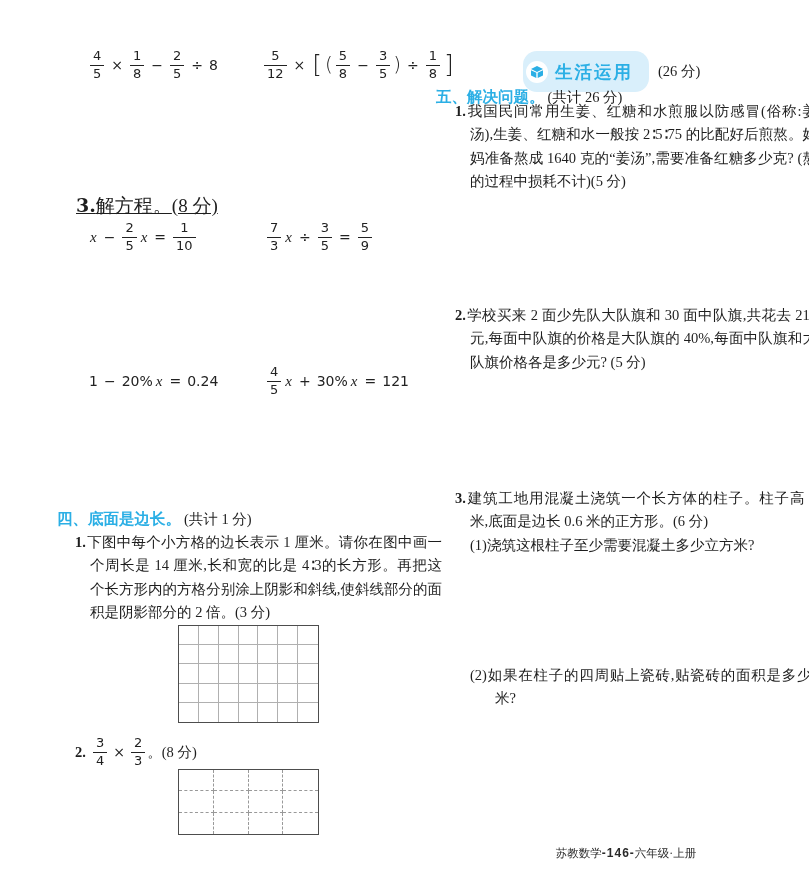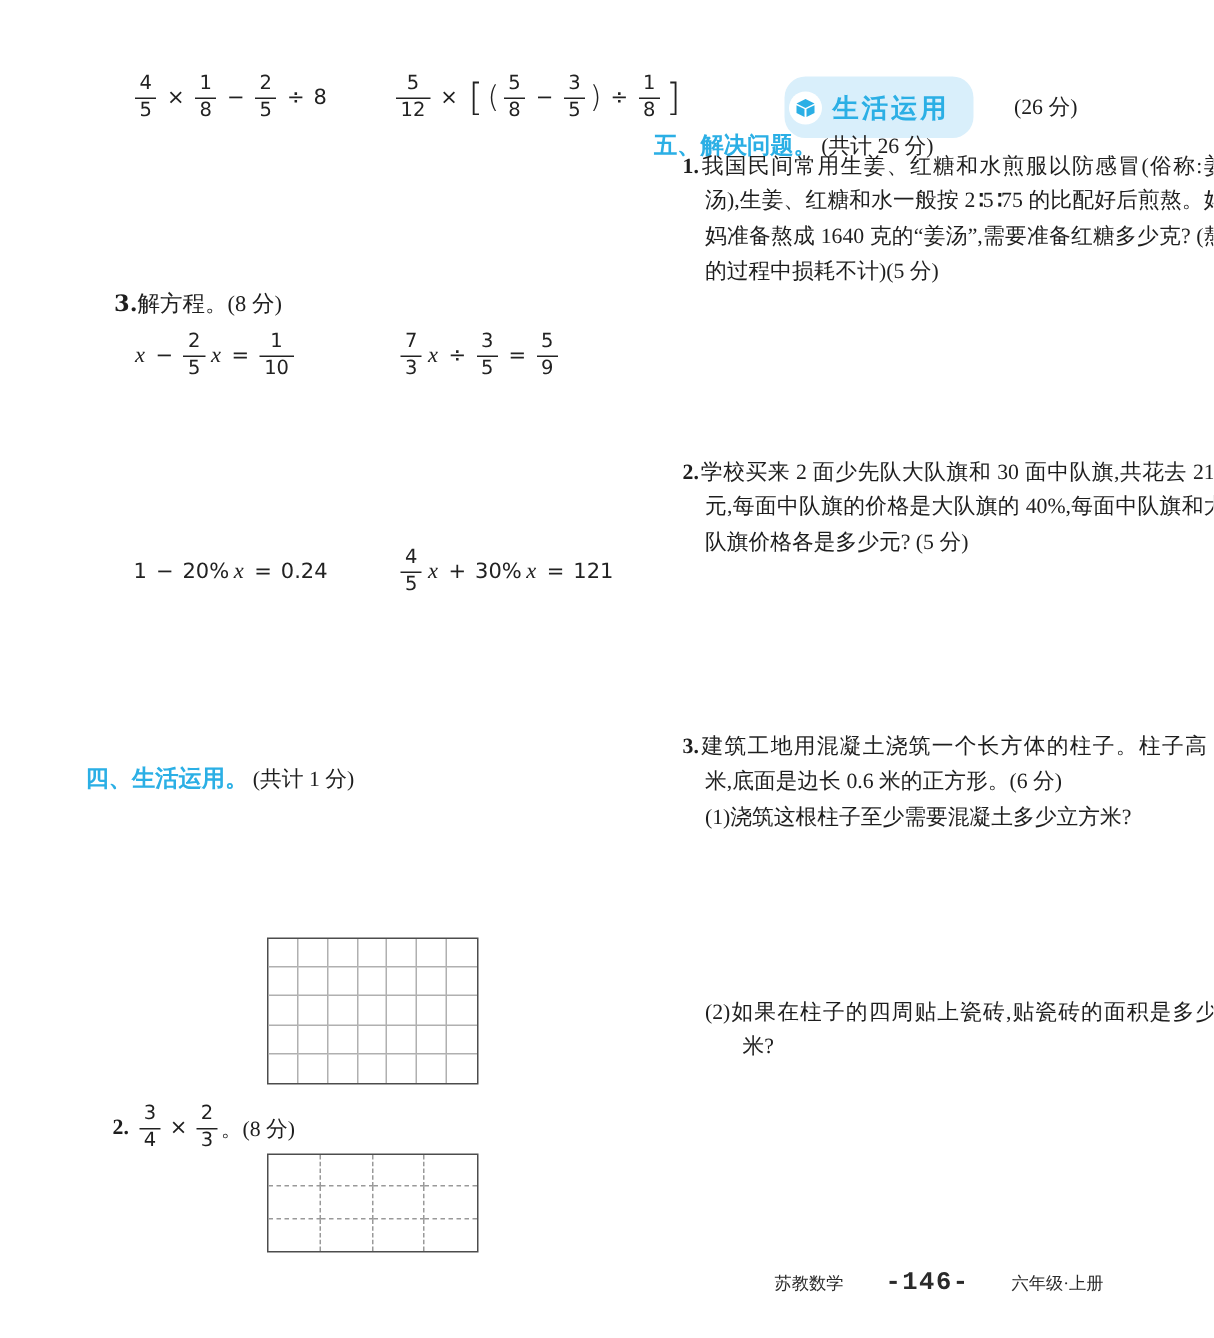--- a/index.html
+++ b/index.html
@@ -17,21 +17,21 @@
   .frac{display:inline-flex;flex-direction:column;align-items:center;font-size:13px;
         line-height:1.15;margin:0 2px;}
   .fnum{padding:0 3px 1px;}
   .fden{border-top:1px solid #222;padding:1px 3px 0;}
 
   
   .sec-head{position:absolute;font-family:"Liberation Sans","DejaVu Sans",sans-serif;
             font-weight:700;font-size:15.5px;color:var(--accent);white-space:nowrap;}
   .sec-head .score{font-family:"Liberation Serif",serif;font-weight:400;font-size:14.5px;
                    color:#1e1e1e;margin-left:3px;margin-top:20px;}
-  .solve-head{position:absolute;font-size:15px;white-space:nowrap;}
+  .solve-head{position:absolute;font-size:19px;white-space:nowrap;text-decoration:underline;}
   .solve-head b{font-family:"DejaVu Serif",serif;}
 
   
   .para{position:absolute;font-size:14.5px;line-height:23.3px;text-align:justify;
         padding-left:15px;text-indent:-15px;}
   .para b{margin-right:1px;}
   .subq{text-indent:0;margin-top:0;}
   .para2{position:absolute;font-size:14.5px;line-height:23.3px;text-align:justify;
          padding-left:40px;text-indent:-25px;}
 
@@ -49,27 +49,27 @@
 
   
   .badge-row{position:absolute;display:flex;align-items:center;}
   .badge{display:inline-flex;align-items:center;height:41px;border-radius:14px;
          background:var(--badge_bg);padding:0 16px 0 3px;justify-content:flex-end;}
   .badge-icon{width:22px;height:22px;border-radius:50%;background:#fff;display:flex;
               align-items:center;justify-content:center;margin-right:7px;}
   .badge-icon svg path{fill:var(--accent);}
   .badge-label{font-family:"Liberation Sans","DejaVu Sans",sans-serif;font-weight:700;
                font-size:17.5px;letter-spacing:2px;color:var(--accent);}
-  .badge-score{font-size:14.5px;margin-left:27px;color:#1e1e1e;}
+  .badge-score{font-size:14.5px;margin-left:9px;color:#1e1e1e;}
 
   
   .footer{position:absolute;font-size:11.5px;color:#2a2a2a;display:flex;align-items:baseline;
           justify-content:center;white-space:nowrap;}
-  .footer .pageno{font-family:Liberation Mono, monospace;font-weight:700;font-size:17px;
-                  margin:0 28px;letter-spacing:1px;}
+  .footer .pageno{font-family:Liberation Sans, sans-serif;font-weight:700;font-size:12px;
+                  margin:0 0;letter-spacing:1px;}
 </style>
 </head>
 <body>
 
 <div class="page">
 
   <div class="expr" style="left:88px;top:46px;">
       <span class="frac">
         <span class="fnum">4</span>
         <span class="fden">5</span>
@@ -162,23 +162,26 @@
       </span>
       <span class="var">x</span>
       <span class="op">+</span>
       <span class="txt">30%</span>
       <span class="var">x</span>
       <span class="op">=</span>
       <span class="txt">121</span>
     </div>
 
   <div class="sec-head" style="left:57px;top:509px;">
-    <span>四、生活运用。</span><span class="score">(共计 1 分)</span>
-  </div>
-
+    <span>四、底面是边长。</span><span class="score">(共计 1 分)</span>
+  </div>
+
+  <div class="para" style="left:75px;top:531px;width:352px;">
+    <b>1.</b><span>下图中每个小方格的边长表示 1 厘米。请你在图中画一个周长是 14 厘米,长和宽的比是 4∶3的长方形。再把这个长方形内的方格分别涂上阴影和斜线,使斜线部分的面积是阴影部分的 2 倍。(3 分)</span>
+  </div>
 
   <div class="gridbox" style="left: 178px; top: 625px; width: 139px; height: 96px; grid-template-columns: repeat(7, 1fr); grid-template-rows: repeat(5, 1fr);">
       <span class="cell" style="border-right: 1px solid rgb(176, 176, 176); border-bottom: 1px solid rgb(176, 176, 176);"></span>
       <span class="cell" style="border-right: 1px solid rgb(176, 176, 176); border-bottom: 1px solid rgb(176, 176, 176);"></span>
       <span class="cell" style="border-right: 1px solid rgb(176, 176, 176); border-bottom: 1px solid rgb(176, 176, 176);"></span>
       <span class="cell" style="border-right: 1px solid rgb(176, 176, 176); border-bottom: 1px solid rgb(176, 176, 176);"></span>
       <span class="cell" style="border-right: 1px solid rgb(176, 176, 176); border-bottom: 1px solid rgb(176, 176, 176);"></span>
       <span class="cell" style="border-right: 1px solid rgb(176, 176, 176); border-bottom: 1px solid rgb(176, 176, 176);"></span>
       <span class="cell" style="border-bottom: 1px solid rgb(176, 176, 176);"></span>
       <span class="cell" style="border-right: 1px solid rgb(176, 176, 176); border-bottom: 1px solid rgb(176, 176, 176);"></span>

